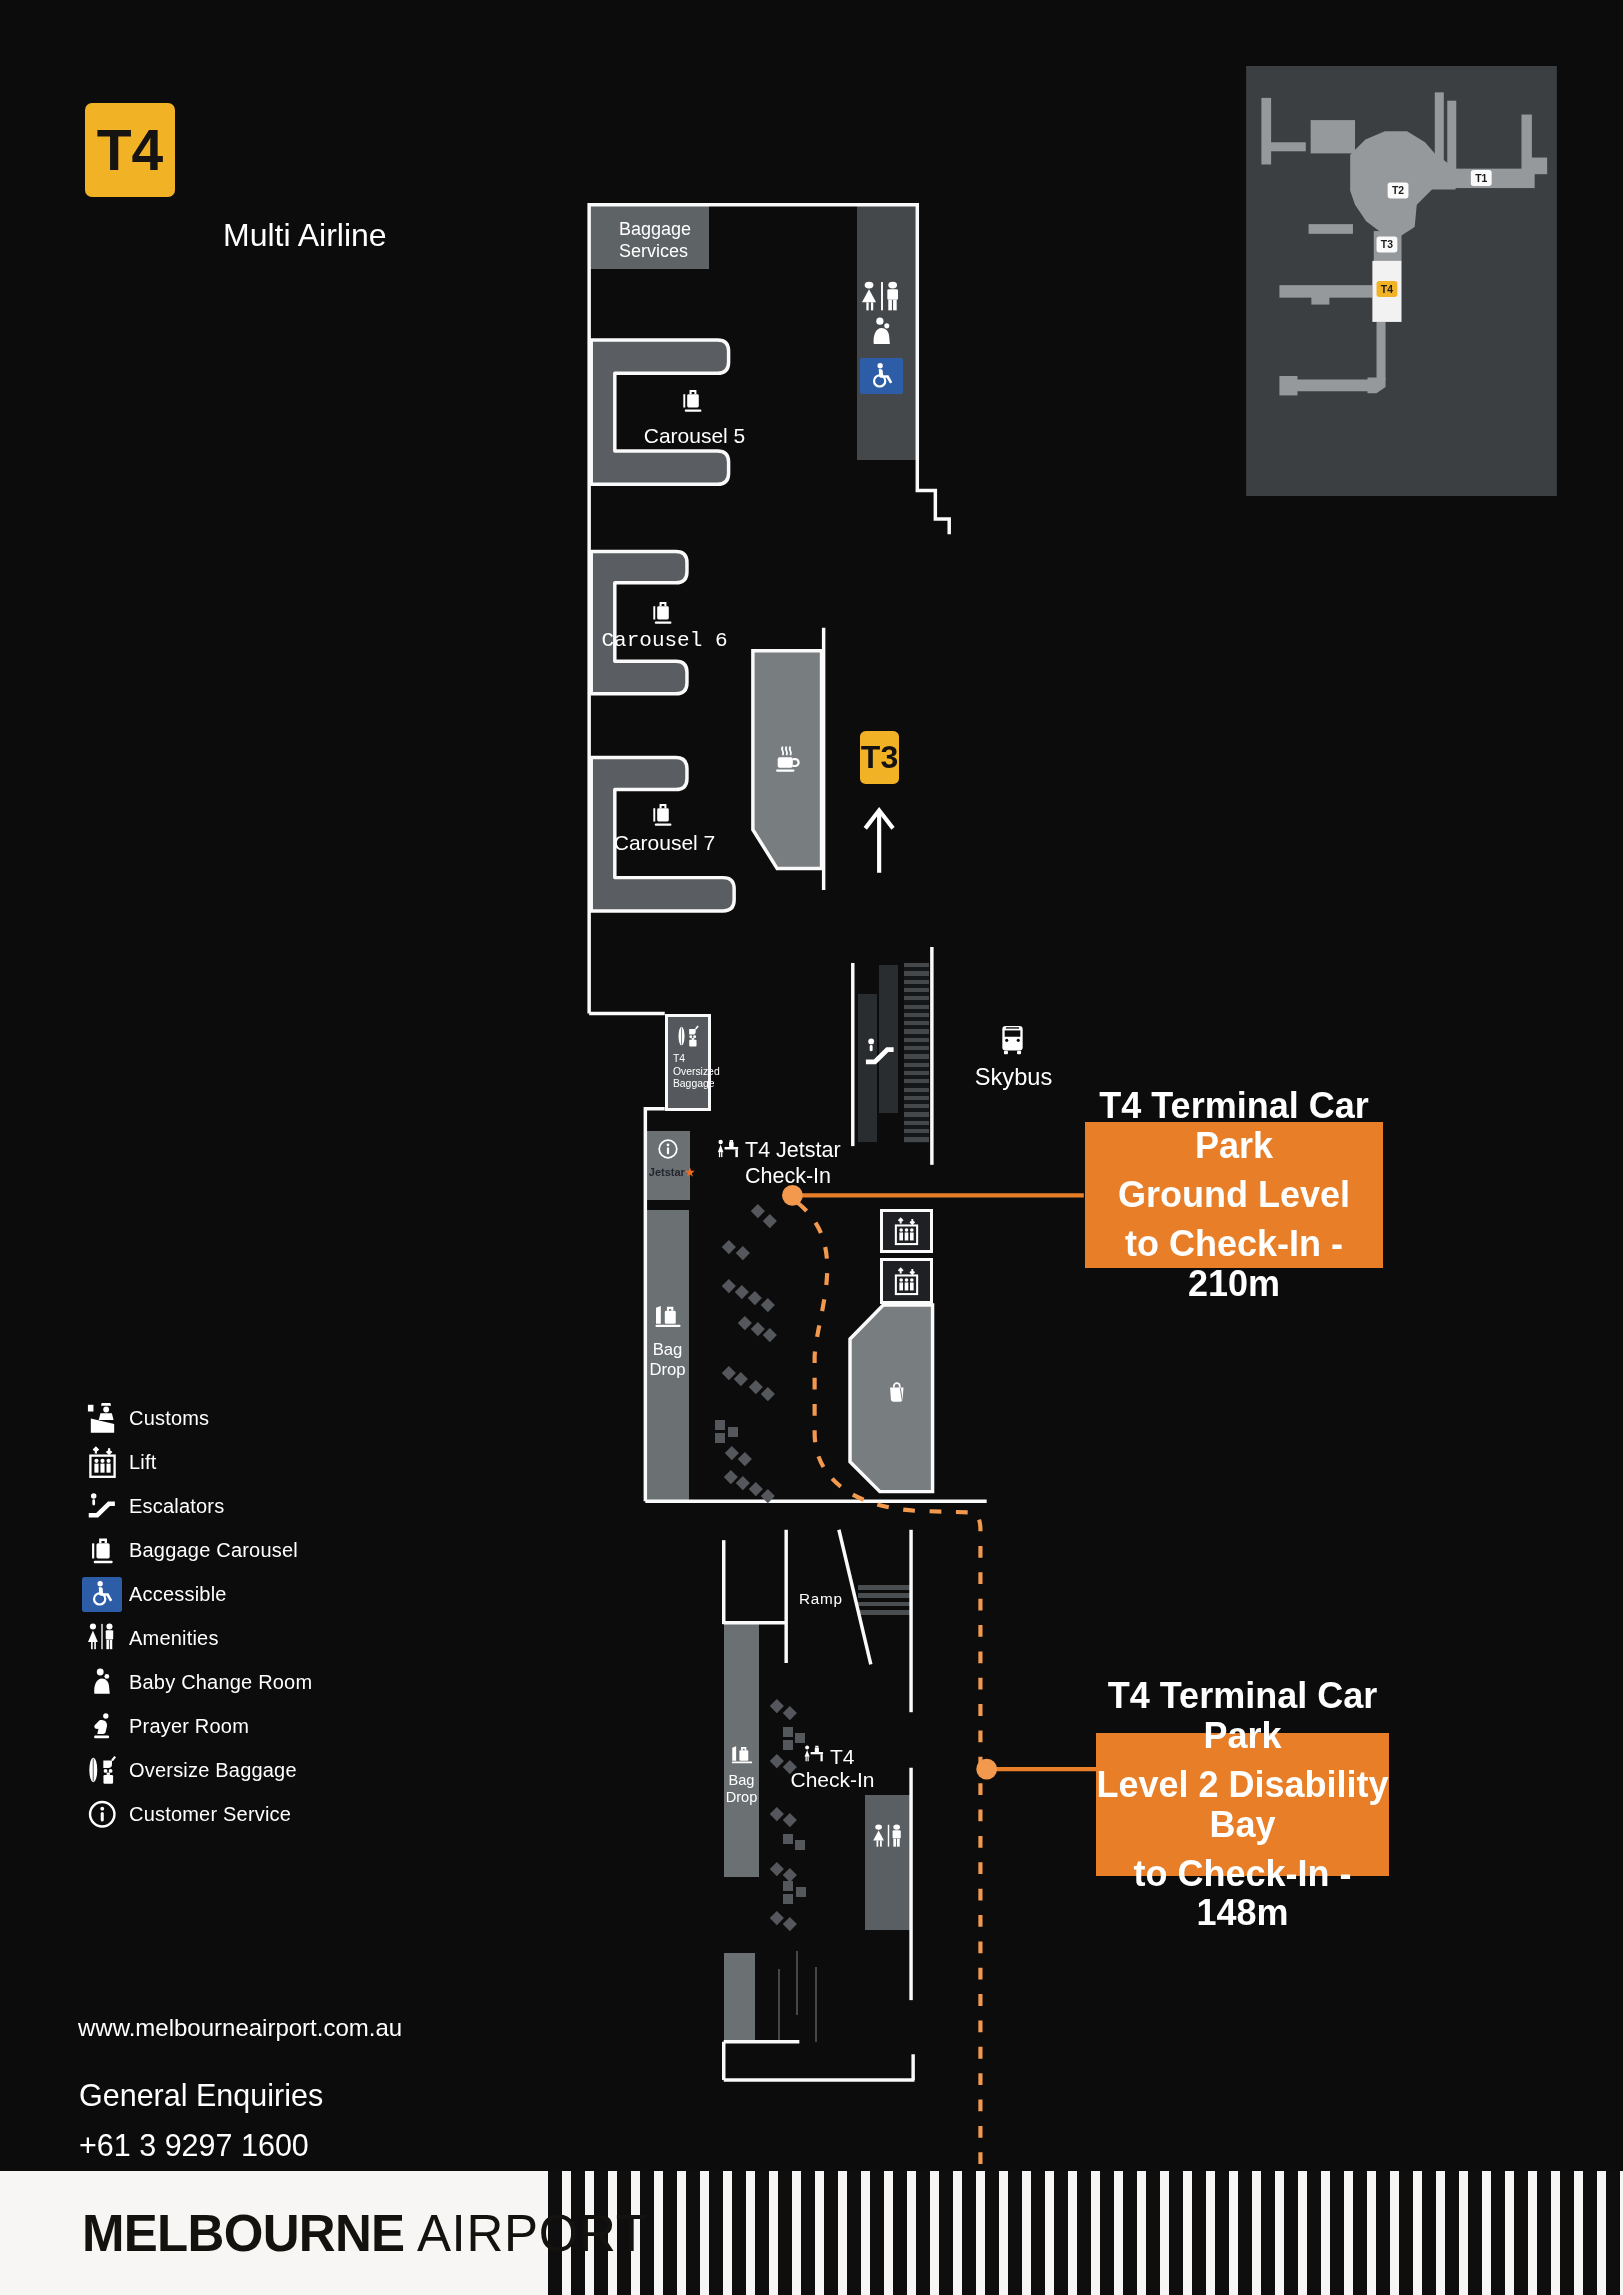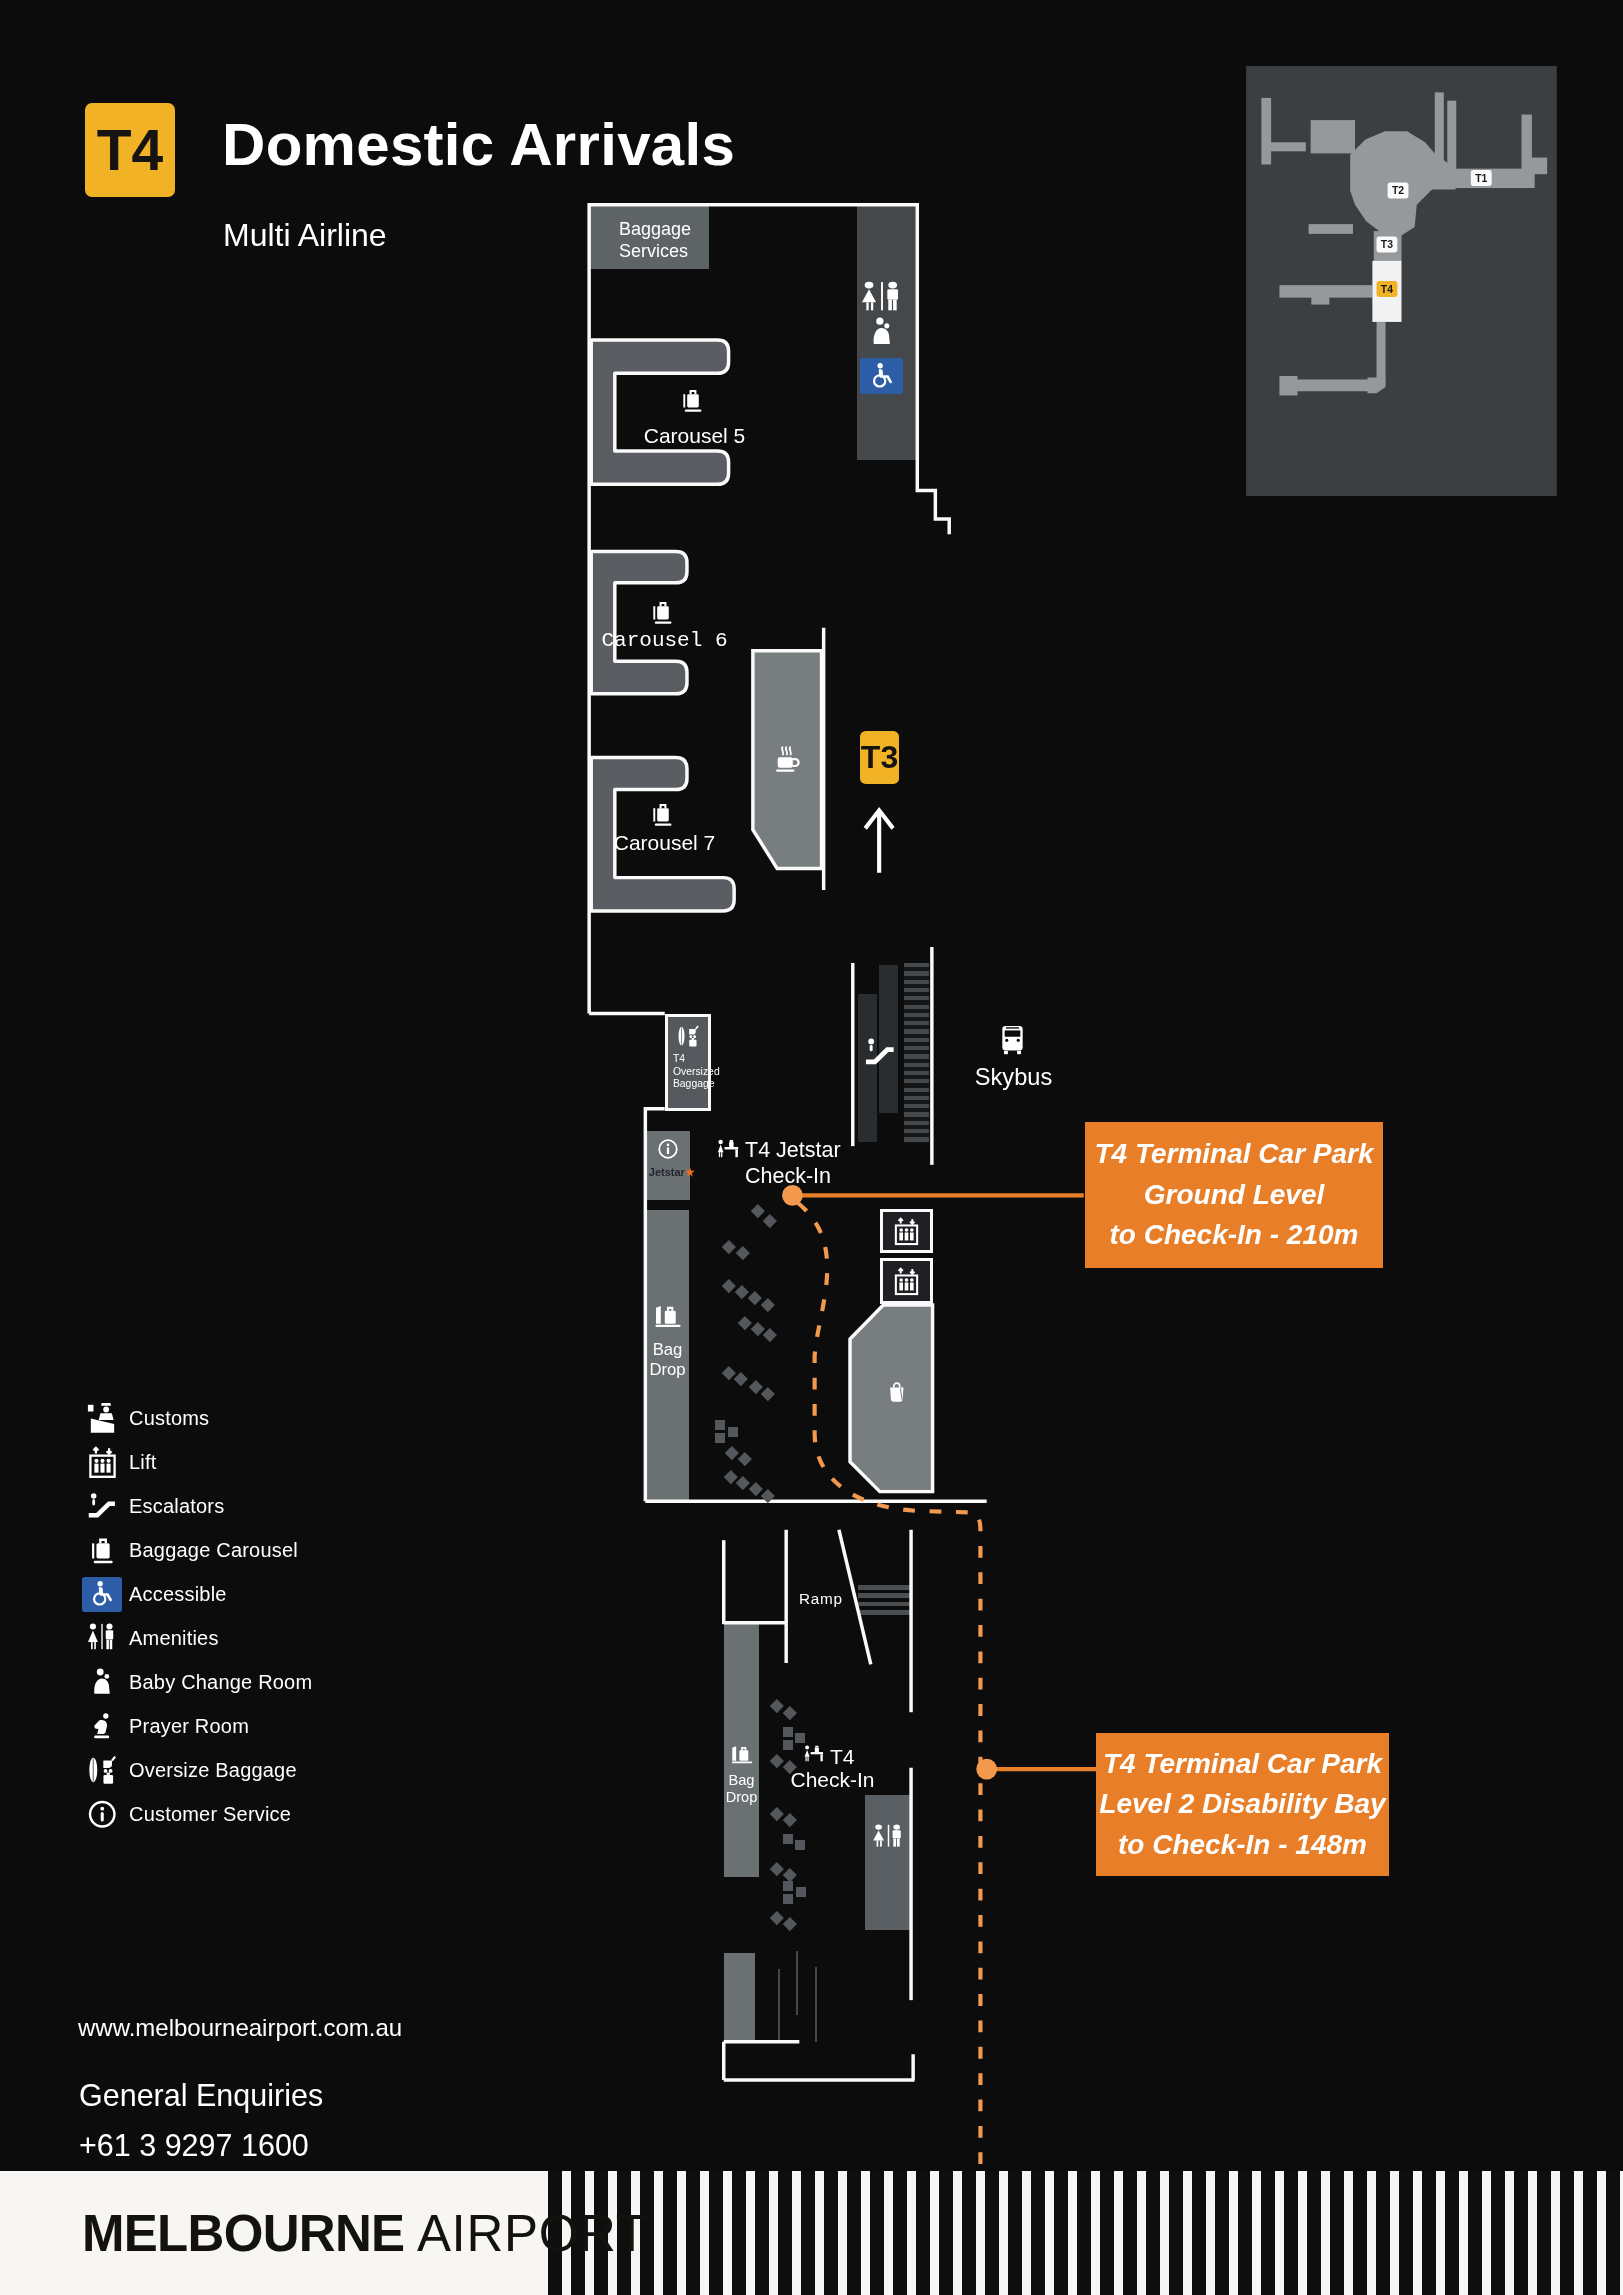--- a/index.html
+++ b/index.html
@@ -18,21 +18,21 @@
   .gray2{background:#45484b;}   
   .gray3{background:#6b7073;}   
   .gray4{background:#5a5f63;}   
   .dark1{background:#2a2d30;}   
   .label{position:absolute;color:#fff;}
   .maptext{font-size:21px;font-weight:400;}
   .small{font-size:15.3px;}
   .badge{background:#f2b226;color:#141312;border-radius:5.6px;font-weight:bold;}
   .callout{position:absolute;background:#e87e27;color:#fff;text-align:center;
            display:flex;flex-direction:column;justify-content:center;gap:9.7px;
-           font-size:28px;font-weight:600;line-height:1.1;font-style:italic;}
+           font-size:36px;font-weight:600;line-height:1.1;}
   .chev{position:absolute;width:9.7px;height:9.7px;background:#54585c;}
   .diam{transform:rotate(45deg);}
   
   .legend{left:75px;top:1396px;width:486px;}
   .lrow{display:flex;align-items:center;height:44px;}
   .licon{width:54px;display:flex;justify-content:center;align-items:center;flex:none;}
   .llab{font-size:20px;font-weight:500;letter-spacing:0.2px;}
   .bluebox{width:40px;height:35px;background:#2e5da8;border-radius:2.8px;display:flex;align-items:center;justify-content:center;}
   
   .web{left:78px;top:2014px;font-size:24px;font-weight:400;}
@@ -165,21 +165,20 @@
           <rect x="5.6" y="14" width="1.2" height="4.6"></rect>
         <rect x="13" y="4.6" width="4.2" height="4.6" rx="0.6"></rect>
         <path d="M14.2,4.6 V3.4 H16 V4.6" fill="none" stroke="currentColor" stroke-width="1.4"></path>
         <rect x="8.8" y="9.2" width="12.6" height="2.3"></rect>
           <rect x="18.8" y="11.5" width="2.3" height="7.1"></rect>
       </symbol>
     </defs>
   </svg>
 
   <div class="abs ctr t4badge">T4</div>
-  <div class="abs title">Domestic Arrivals</div>
   <div class="abs subtitle">Multi Airline</div>
 
   <svg class="abs" style="left:1246px;top:66px" width="311" height="430" viewBox="0 0 448 620">
     <rect x="0" y="0" width="448" height="620" fill="#3b3f42"></rect>
     <g fill="#96999b">
       <rect x="22" y="46" width="14" height="96"></rect>
       <rect x="34" y="110" width="52" height="13"></rect>
       <rect x="93" y="78" width="64" height="48"></rect>
       <path d="M150,128 L172,106 L200,94 L232,94 L258,110 L272,126 L302,148 L302,178 L268,178 L246,200 L243,232 L220,247 L196,241 L173,224 L157,200 L150,180 Z"></path>
       <rect x="272" y="38" width="13" height="120"></rect>

